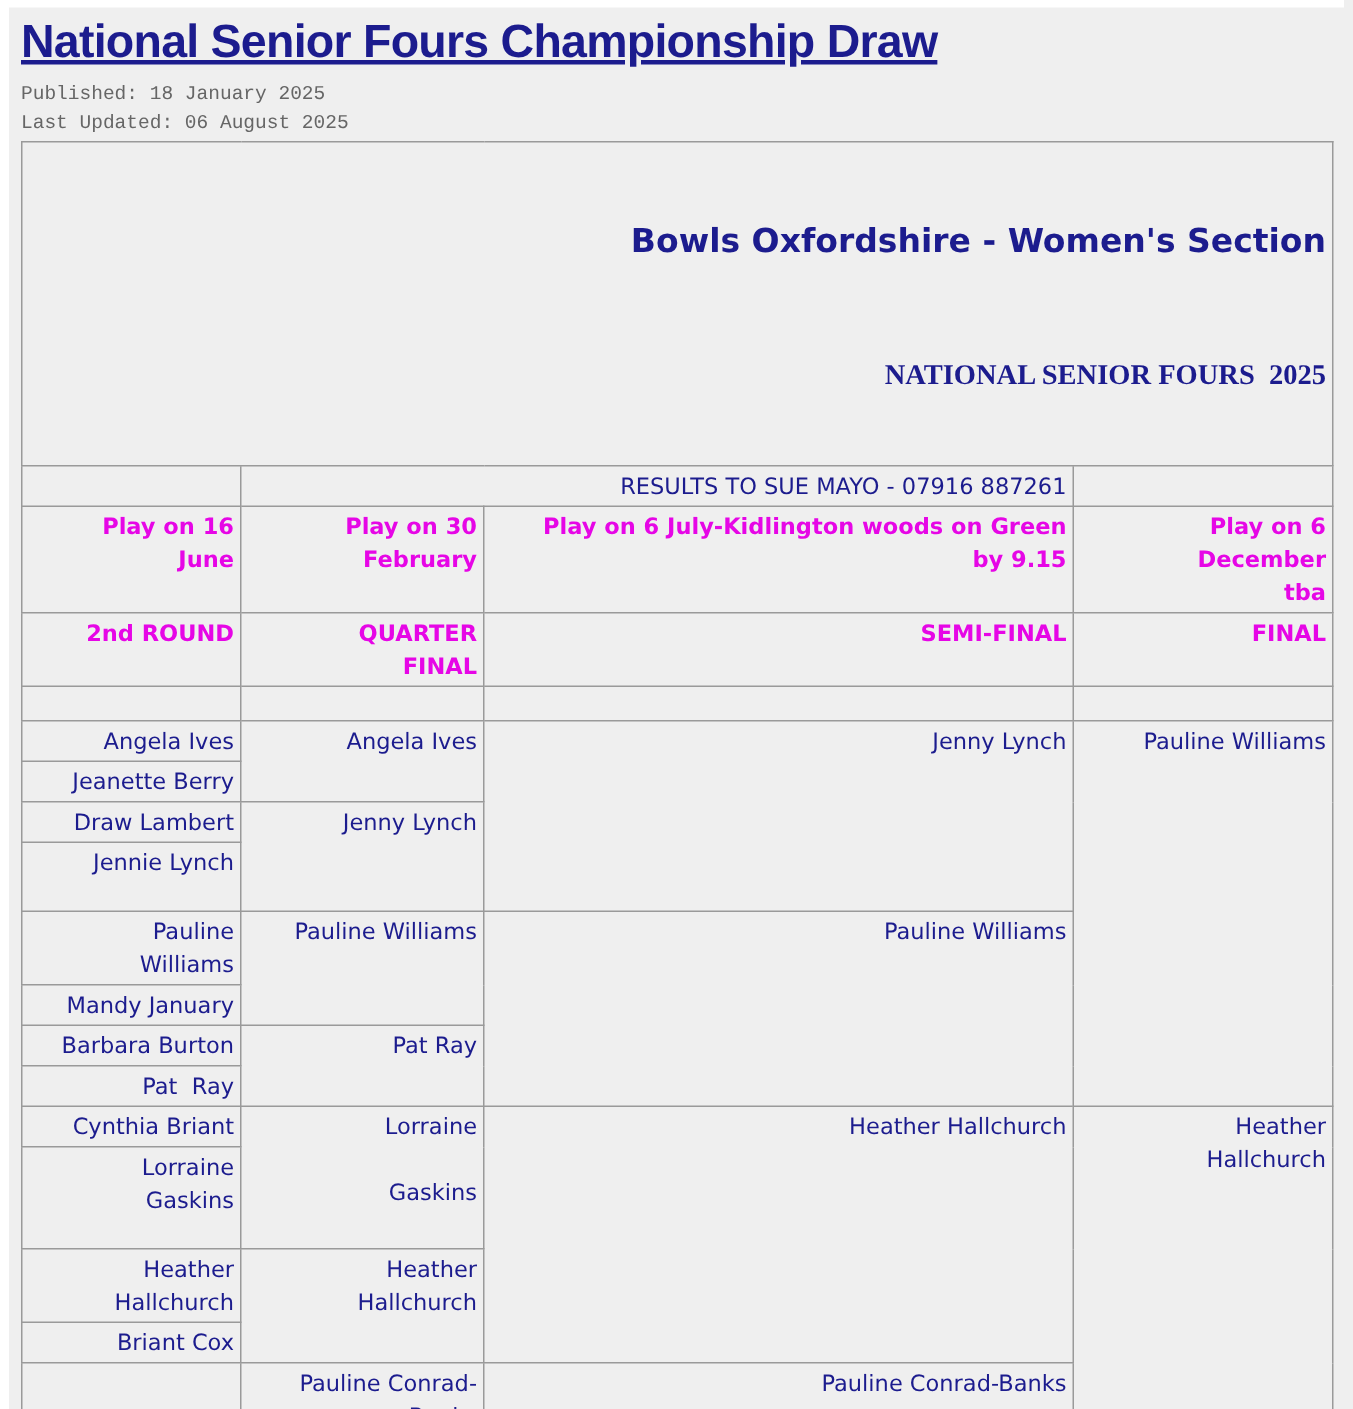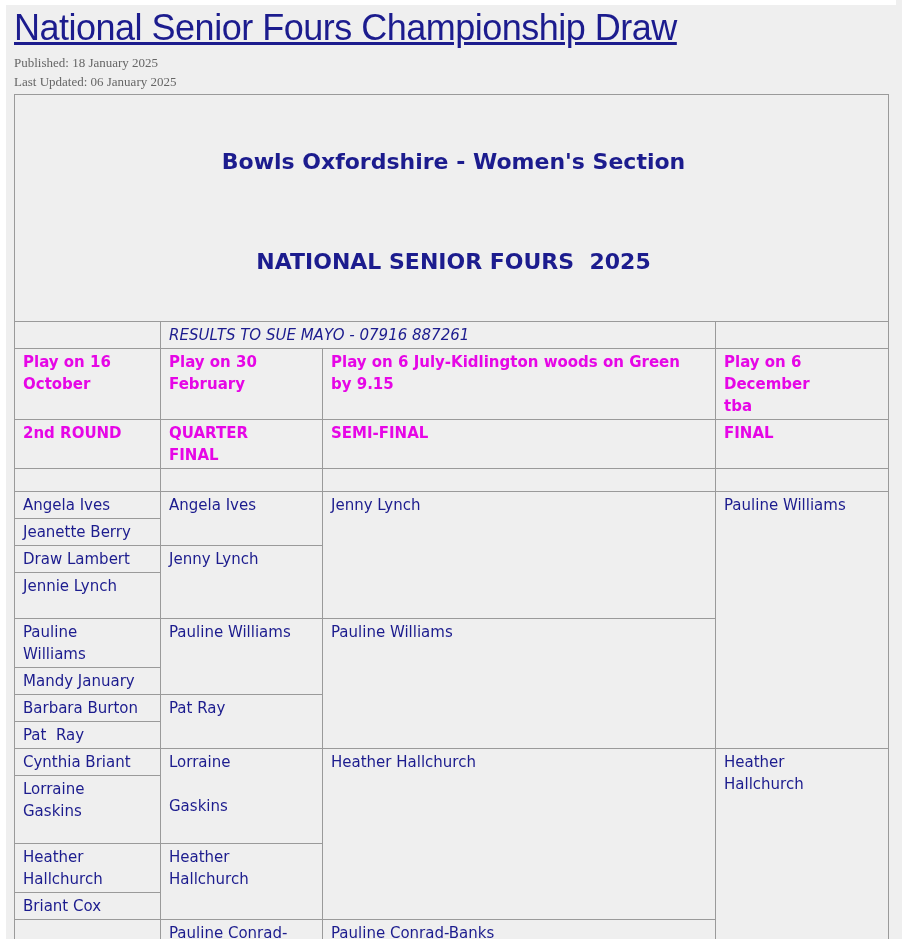--- a/index.html
+++ b/index.html
@@ -15,30 +15,30 @@
     border-top:5px solid #ffffff;
     border-left:6px solid #ffffff;
     width:896px;
     min-height:934px;
     font-family:"DejaVu Sans",sans-serif;
     box-sizing:border-box;
   }
   .page{padding:0 14px 12px 8px;}
   h1.page-title{
     font-family:"Liberation Sans",sans-serif;
-    font-size:36px;
+    font-size:31px;
     line-height:34px;
-    font-weight:normal;
+    font-weight:bold;
     color:var(--navy);
     text-decoration:underline;
     letter-spacing:-0.5px;
     margin:6px 0 8px 0;
   }
   .meta{
-    font-family:Liberation Serif, serif;
+    font-family:Liberation Mono, monospace;
     font-size:13px;
     line-height:19px;
     color:var(--grey);
   }
   table.draw{
     border-collapse:collapse;
     table-layout:fixed;
     width:874px;
     margin-top:3px;
     background:var(--bg);
@@ -46,26 +46,26 @@
   table.draw td{
     border:1px solid var(--border);
     vertical-align:top;
     padding:2px 4px 2px 8px;
     color:var(--navy);
     font-size:15px;
     line-height:22px;
     white-space:pre-wrap;
     overflow:hidden;
     word-wrap:break-word;
+    text-align:right;
   }
   td.title-cell{text-align:center;padding:0;}
   .title-cell .t1{font-size:22px;line-height:26px;font-weight:bold;margin-top:8px;white-space:pre-wrap;}
-  .title-cell .t2{font-size:22px;line-height:26px;font-weight:bold;margin-top:30px;white-space:pre-wrap;}
+  .title-cell .t2{font-size:19px;line-height:26px;font-weight:bold;margin-top:19px;white-space:pre-wrap;font-family:Liberation Serif, serif;}
   td.results-cell{
-    font-style:italic;
     font-size:16px;
     line-height:20px;
     padding-left:14px;
   }
   tr.hdr td{
     color:var(--magenta);
     font-weight:bold;
   }
   td.pt-s{padding-top:72px;}
   td.pt-s2{padding-top:100px;}
@@ -73,21 +73,21 @@
   td.pt-f1{padding-top:97px;}
   td.pt-f2{padding-top:146px;}
 </style>
 </head>
 <body>
 
 <div class="page">
 
   <h1 class="page-title">National Senior Fours Championship Draw</h1>
   <div class="meta">Published: 18 January 2025</div>
-  <div class="meta">Last Updated: 06 January 2025</div>
+  <div class="meta">Last Updated: 06 August 2025</div>
 
   <table class="draw">
     <colgroup>
       <col style="width:146px">
       <col style="width:162px">
       <col style="width:393px">
       <col style="width:173px">
     </colgroup>
     <tbody>
 
@@ -99,21 +99,21 @@
       </tr>
 
       <tr style="height:24px">
         <td></td>
         <td colspan="2" class="results-cell">RESULTS TO SUE MAYO - 07916 887261</td>
         <td></td>
       </tr>
 
       <tr class="hdr" style="height:44px">
         <td>Play on 16
-October</td>
+June</td>
         <td>Play on 30 February</td>
         <td>Play on 6 July-Kidlington woods on Green
 by 9.15</td>
         <td>Play on 6 December
 tba</td>
       </tr>
 
       <tr class="hdr" style="height:43px">
         <td>2nd ROUND</td>
         <td>QUARTER

